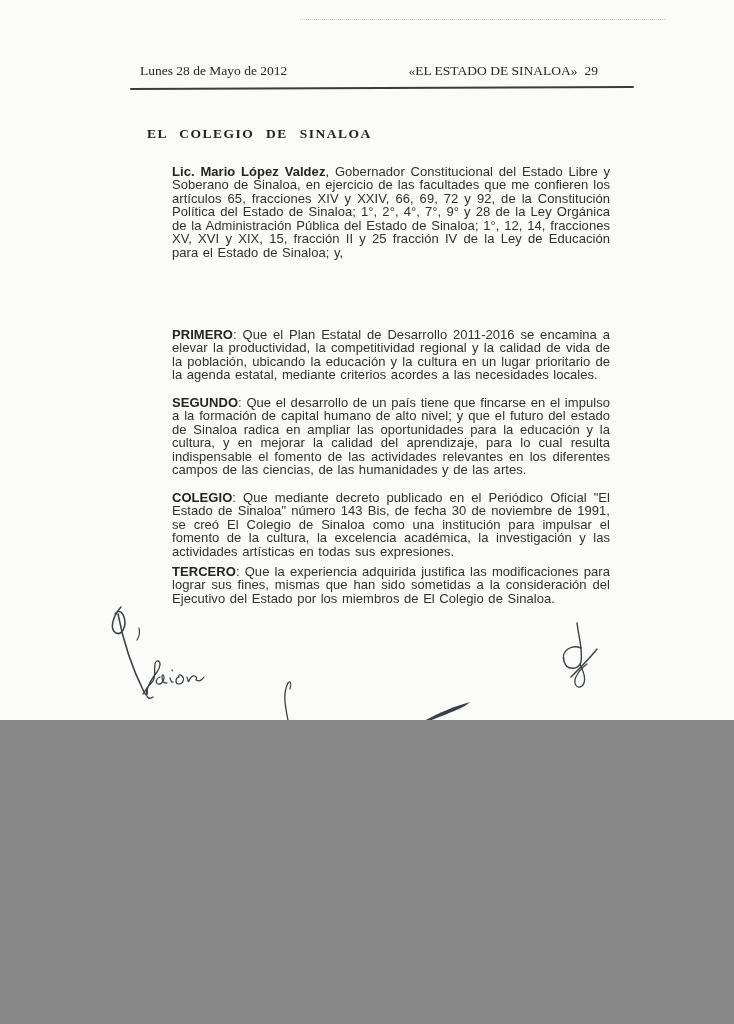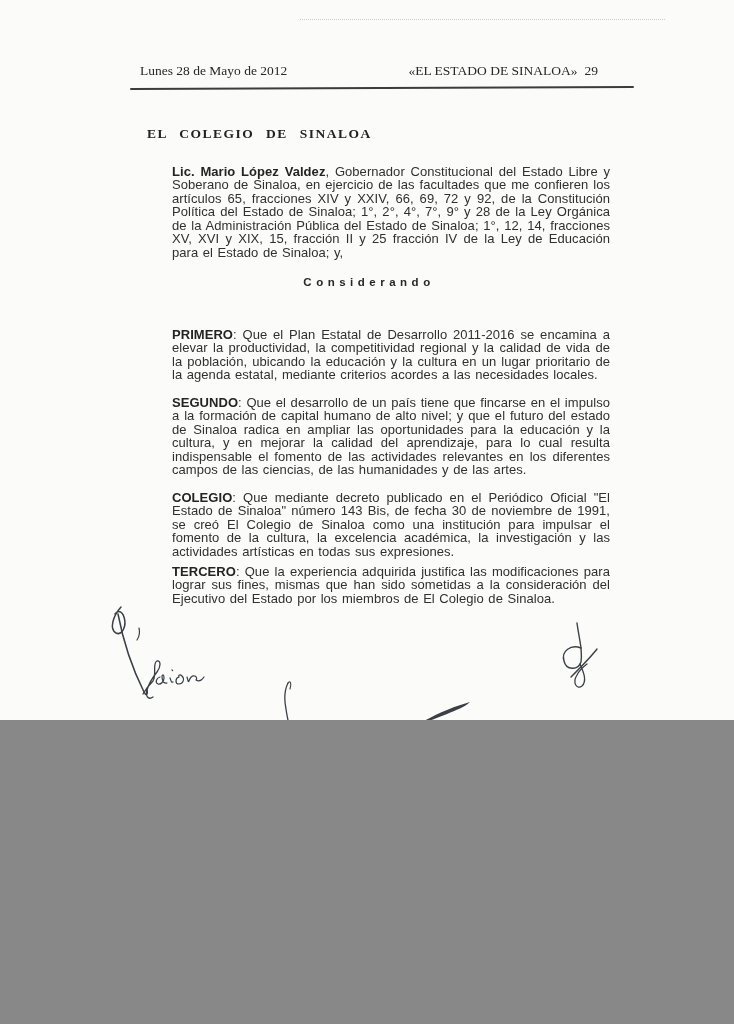--- a/index.html
+++ b/index.html
@@ -48,21 +48,20 @@
       <span>«EL ESTADO DE SINALOA»</span>
       <span>29</span>
     </span>
   </header>
   <div class="header-rule"></div>
 
   <h1 class="doc-title">EL COLEGIO DE SINALOA</h1>
 
   <p class="body b-intro"><strong>Lic. Mario López Valdez</strong><span>, Gobernador Constitucional del Estado Libre y Soberano de Sinaloa, en ejercicio de las facultades que me confieren los artículos 65, fracciones XIV y XXIV, 66, 69, 72 y 92, de la Constitución Política del Estado de Sinaloa; 1°, 2°, 4°, 7°, 9° y 28 de la Ley Orgánica de la Administración Pública del Estado de Sinaloa; 1°, 12, 14, fracciones XV, XVI y XIX, 15, fracción II y 25 fracción IV de la Ley de Educación para el Estado de Sinaloa; y,</span></p>
 
-  <h2 class="considerando">Considerando</h2>
 
   <p class="body b-primero"><strong>PRIMERO</strong><span>: Que el Plan Estatal de Desarrollo 2011-2016 se encamina a elevar la productividad, la competitividad regional y la calidad de vida de la población, ubicando la educación y la cultura en un lugar prioritario de la agenda estatal, mediante criterios acordes a las necesidades locales.</span></p>
 
   <p class="body b-segundo"><strong>SEGUNDO</strong><span>: Que el desarrollo de un país tiene que fincarse en el impulso a la formación de capital humano de alto nivel; y que el futuro del estado de Sinaloa radica en ampliar las oportunidades para la educación y la cultura, y en mejorar la calidad del aprendizaje, para lo cual resulta indispensable el fomento de las actividades relevantes en los diferentes campos de las ciencias, de las humanidades y de las artes.</span></p>
 
   <p class="body b-tercero"><strong>COLEGIO</strong><span>: Que mediante decreto publicado en el Periódico Oficial "El Estado de Sinaloa" número 143 Bis, de fecha 30 de noviembre de 1991, se creó El Colegio de Sinaloa como una institución para impulsar el fomento de la cultura, la excelencia académica, la investigación y las actividades artísticas en todas sus expresiones.</span></p>
 
   <p class="body b-cuarto"><strong>TERCERO</strong><span>: Que la experiencia adquirida justifica las modificaciones para lograr sus fines, mismas que han sido sometidas a la consideración del Ejecutivo del Estado por los miembros de El Colegio de Sinaloa.</span></p>
 
 

